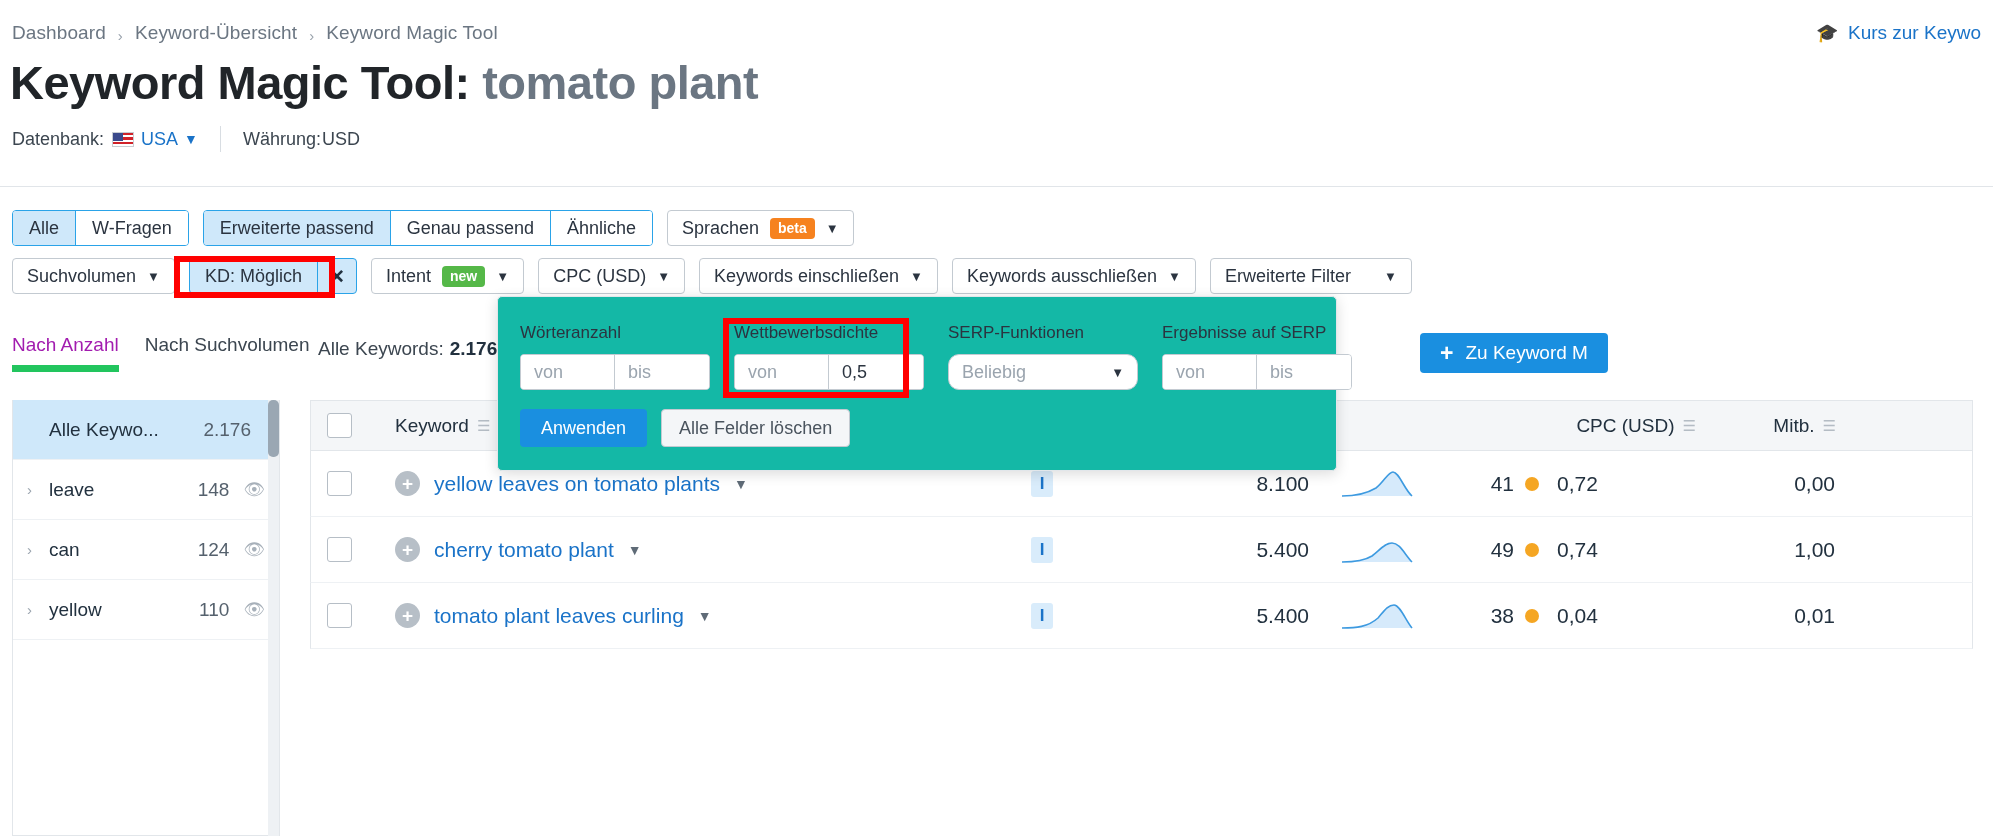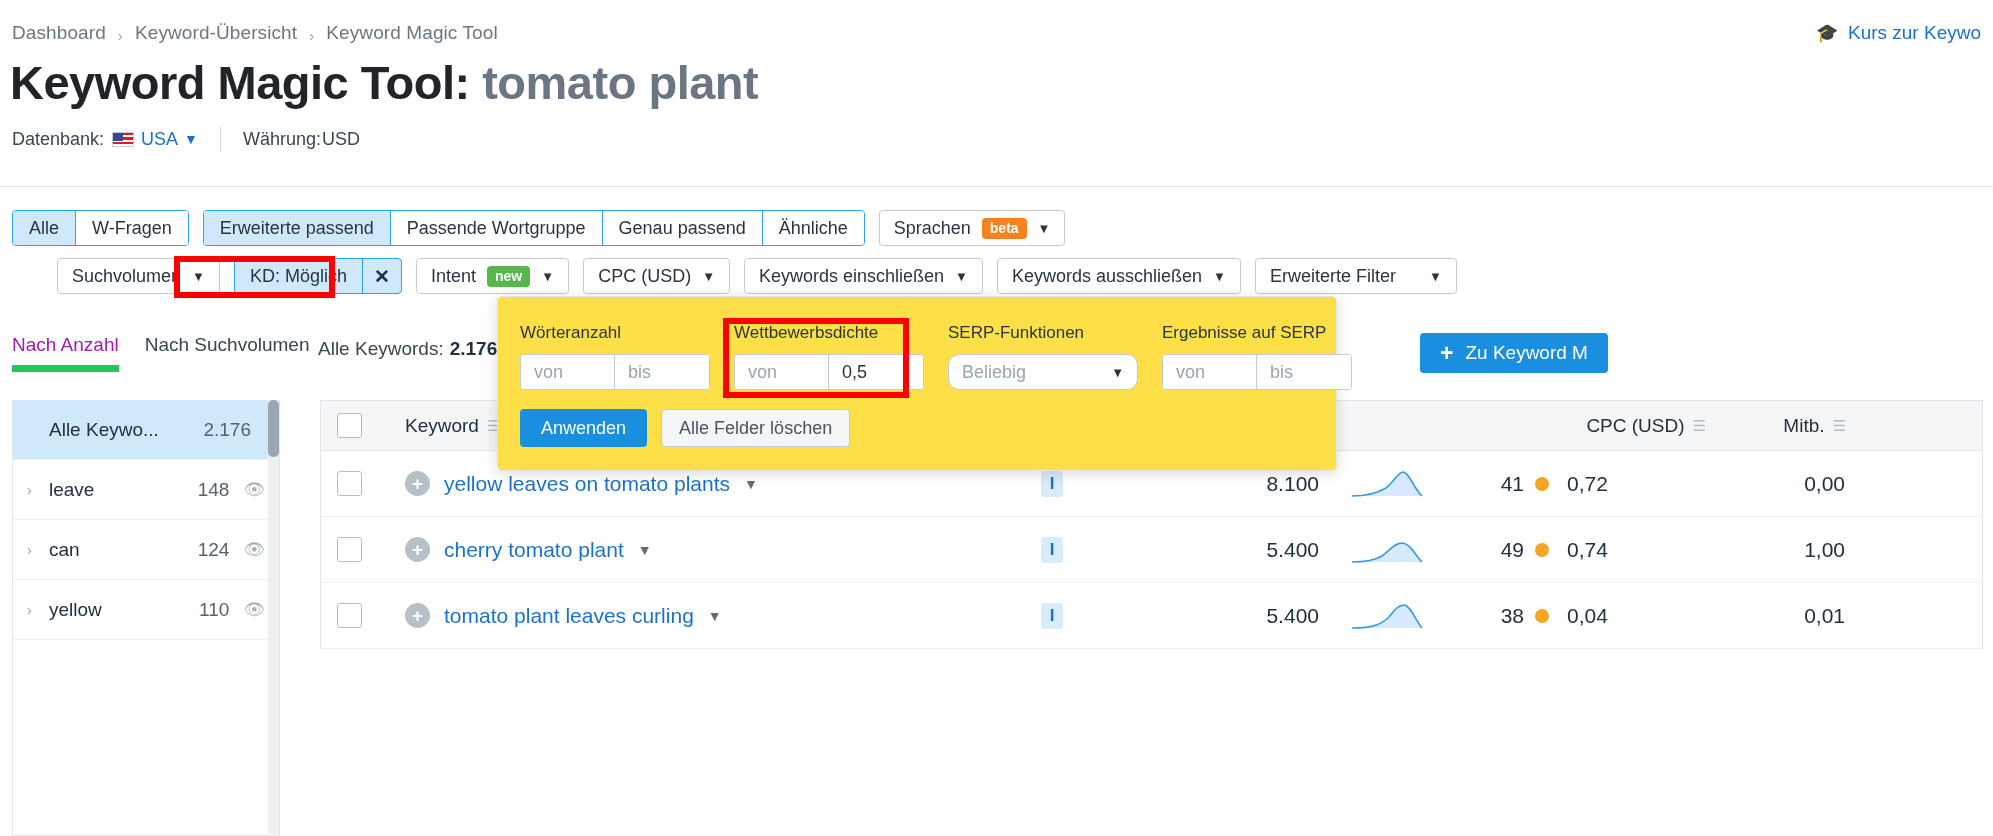--- a/index.html
+++ b/index.html
@@ -87,21 +87,21 @@
     background:#f6821f; color:#fff; font-size:14px; font-weight:700;
     border-radius:4px; padding:2px 8px 3px;
   }
   .badge-new{
     background:#55b848; color:#fff; font-size:14px; font-weight:700;
     border-radius:4px; padding:2px 8px 3px;
   }
   .chev{ font-size:13px; color:#2b3440; }
 
   
-  .filter-row2{ position:absolute; left:12px; top:258px; display:flex; gap:14px;margin-left:45px; }
+  .filter-row2{ position:absolute; left:12px; top:258px; display:flex; gap:14px; }
   .chip-active{
     display:flex; height:36px; border:1px solid #2aa3e8; border-radius:4px;
     background:#cfe8fa; overflow:hidden;
   }
   .chip-active .chip-lbl{
     display:flex; align-items:center; padding:0 15px; font-size:18px; color:#2b3440;
     border-right:1px solid #2aa3e8; white-space:nowrap;
   }
   .chip-active .chip-x{
     display:flex; align-items:center; justify-content:center; width:38px;
@@ -109,21 +109,21 @@
   }
   .redbox{
     position:absolute; border:6px solid #ff0000; pointer-events:none;
   }
   #redbox-kd{ left:174px; top:256px; width:161px; height:42px; }
   #redbox-wbd{ left:723px; top:318px; width:186px; height:80px; }
 
   
   .panel{
     position:absolute; left:497px; top:296px; width:840px; height:175px;
-    background:#fde047; border:1px solid #e2e6ea; border-radius:5px;
+    background:#14b8a6; border:1px solid #e2e6ea; border-radius:5px;
     box-shadow:0 3px 14px rgba(0,0,0,.14);
   }
   .panel-fields{ display:flex; padding:26px 22px 0 22px; gap:24px; }
   .fgroup{ display:flex; flex-direction:column; }
   .fgroup .flabel{ font-size:17px; color:#2b3440; margin-bottom:11px; white-space:nowrap; }
   .range{
     display:flex; border:1px solid #c3cad1; border-radius:4px; overflow:hidden;
     height:36px; background:#fff; width:190px;
   }
   .range input{
@@ -184,21 +184,21 @@
   .sb-row .eye{ color:#a7b0b9; font-size:17px; }
   .sb-scroll{
     position:absolute; left:268px; top:400px; width:11px; height:436px; background:#eef1f4;
   }
   .sb-thumb{
     position:absolute; left:268px; top:400px; width:11px; height:57px; background:#9aa7b3; border-radius:5px;
   }
 
   
   .table{
-    position:absolute; left:320px; top:400px; width:1663px;
+    position:absolute; left:310px; top:400px; width:1663px;
   }
   .thead{
     display:flex; height:51px; background:#f4f6f8;
     border:1px solid #e2e6ea; align-items:center;
   }
   .thead .th{
     font-size:19px; color:#22313f; display:flex; align-items:center; gap:8px;
   }
   .sorticon{ color:#b4bcc4; font-size:15px; letter-spacing:-1px; }
   .trow{
@@ -275,21 +275,20 @@
 
   <div class="hdr-divider"></div>
 
   <div class="filter-row1">
     <div class="seg hl">
       <div class="opt active">Alle</div>
       <div class="opt">W-Fragen</div>
     </div>
     <div class="seg hl">
       <div class="opt active">Erweiterte passend</div>
-      <div class="opt">Passende Wortgruppe</div>
       <div class="opt">Genau passend</div>
       <div class="opt">Ähnliche</div>
     </div>
     <div class="btn-drop">
       <span>Sprachen</span>
       <span class="badge-beta">beta</span>
       <span class="chev">▼</span>
     </div>
   </div>
 

